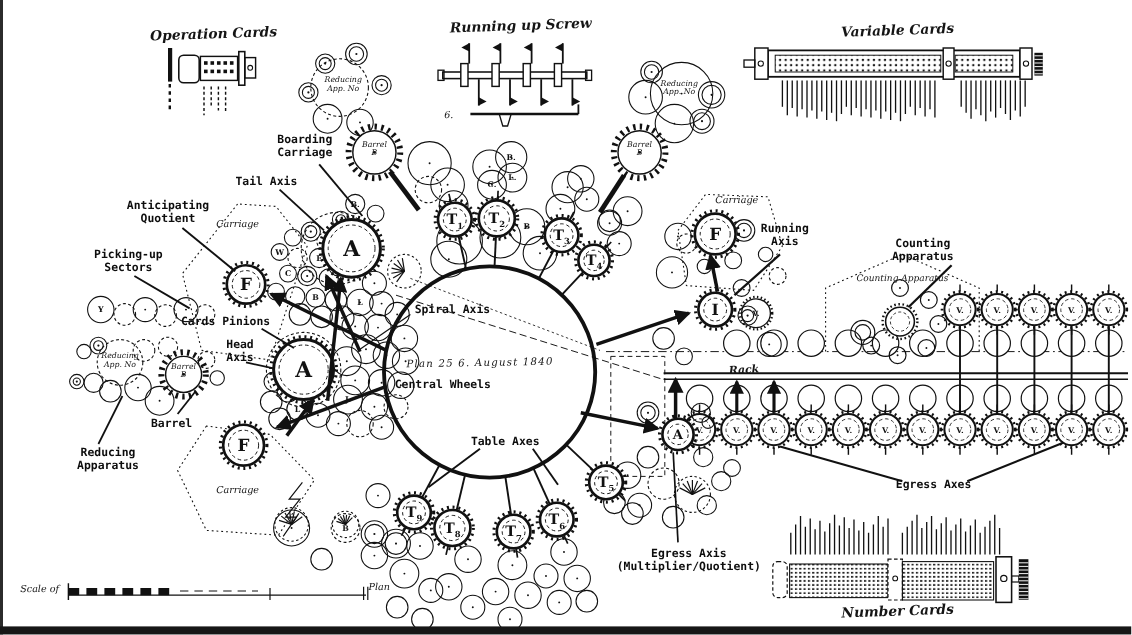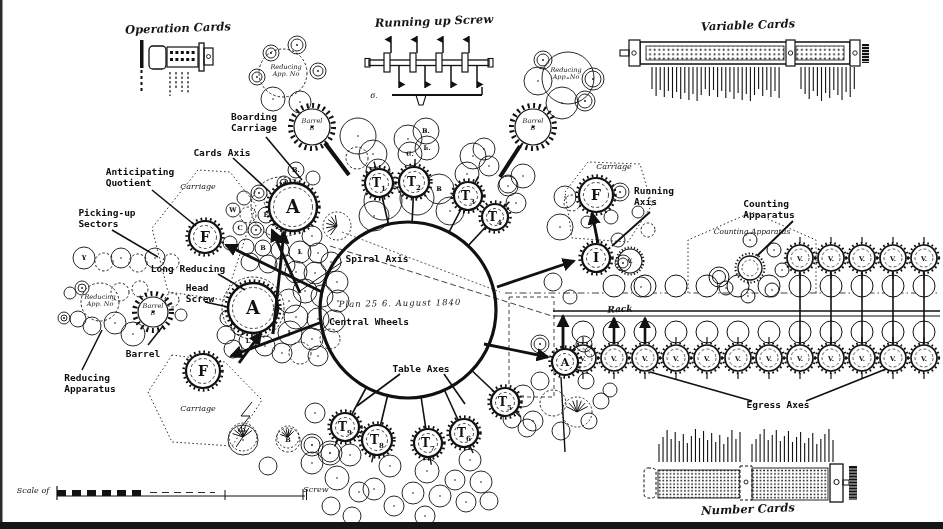--- a/index.html
+++ b/index.html
@@ -2,21 +2,21 @@
 <html><head>
 <meta charset="utf-8">
 <style>
   html,body{margin:0;padding:0;background:#ffffff;}
   .stage{position:relative;width:943px;height:529px;background:#fff;overflow:hidden;
          font-family:"Liberation Sans",sans-serif;}
   svg{position:absolute;left:0;top:0;}
   .labels{position:absolute;left:0;top:0;width:943px;height:529px;pointer-events:none;}
   .tl{position:absolute;transform:translate(-50%,-50%);color:#0d0d0d;
       font-family:"DejaVu Sans Mono",monospace;font-weight:700;font-size:9.5px;
-      line-height:11px;white-space:pre-line;}
+      line-height:11px;white-space:pre-line;text-align:center;}
   .sl{position:absolute;transform:translate(-50%,-50%);color:#151515;
       font-family:"DejaVu Serif",serif;font-style:italic;font-size:8px;
       white-space:pre-line;text-align:center;line-height:8px;}
   .sl.h{font-size:11.5px;font-weight:700;transform:translate(-50%,-50%) rotate(-2deg);}
   .sl.note{font-size:8.5px;transform:translate(-50%,-50%) rotate(-1deg);letter-spacing:1px;}
   .sl.tiny{font-size:6.5px;line-height:6.5px;}
   .sl.rack{transform:translate(-50%,-50%) rotate(-3deg);font-weight:700;font-size:9px;}
 </style>
 </head>
 <body>
@@ -877,52 +877,54 @@
     <g id="frame">
         <rect x="0" y="0" width="2.5" height="529" fill="#2b2b2b"></rect>
         <rect x="0" y="522" width="943" height="7" fill="#161616"></rect>
       </g>
   </svg>
 
   <div class="labels">
 
     <div class="tl" style="left:254px;top:122px">Boarding
 Carriage</div>
-    <div class="tl" style="left:222px;top:152px">Cards Axis</div>
+    <div class="tl" style="left:222px;top:152px">Tail Axis</div>
     <div class="tl" style="left:140px;top:177px">Anticipating
 Quotient</div>
     <div class="tl" style="left:107px;top:218px">Picking-up
 Sectors</div>
-    <div class="tl" style="left:188px;top:268px">Long Reducing</div>
+    <div class="tl" style="left:188px;top:268px">Cards Pinions</div>
     <div class="tl" style="left:200px;top:293px">Head
-Screw</div>
+Axis</div>
     <div class="tl" style="left:143px;top:353px">Barrel</div>
     <div class="tl" style="left:90px;top:383px">Reducing
 Apparatus</div>
     <div class="tl" style="left:377px;top:258px">Spiral Axis</div>
     <div class="tl" style="left:369px;top:321px">Central Wheels</div>
     <div class="tl" style="left:421px;top:368px">Table Axes</div>
     <div class="tl" style="left:654px;top:196px">Running
 Axis</div>
     <div class="tl" style="left:769px;top:209px">Counting
 Apparatus</div>
     <div class="tl" style="left:778px;top:404px">Egress Axes</div>
+    <div class="tl" style="left:574px;top:467px">Egress Axis
+(Multiplier/Quotient)</div>
 
     <div class="sl h" style="left:178px;top:28px">Operation Cards</div>
     <div class="sl h" style="left:434px;top:21px">Running up Screw</div>
     <div class="sl h" style="left:748px;top:25px">Variable Cards</div>
     <div class="sl h" style="left:748px;top:509px">Number Cards</div>
     <div class="sl note" style="left:400px;top:303px">Plan 25   6. August 1840</div>
     <div class="sl rack" style="left:620px;top:309px">Rack</div>
     <div class="sl" style="left:198px;top:187px">Carriage</div>
     <div class="sl" style="left:614px;top:167px">Carriage</div>
     <div class="sl" style="left:198px;top:409px">Carriage</div>
     <div class="sl" style="left:752px;top:232px;font-size:7.5px">Counting Apparatus</div>
     <div class="sl" style="left:33px;top:491px">Scale of</div>
-    <div class="sl" style="left:316px;top:490px">Screw</div>
+    <div class="sl" style="left:316px;top:490px">Plan</div>
     <div class="sl" style="left:374px;top:96px">6.</div>
     <div class="sl tiny" style="left:312px;top:124px">Barrel
 B</div>
     <div class="sl tiny" style="left:533px;top:124px">Barrel
 B</div>
     <div class="sl tiny" style="left:153px;top:309px">Barrel
 B</div>
     <div class="sl tiny" style="left:286px;top:70px">Reducing
 App. No</div>
     <div class="sl tiny" style="left:566px;top:73px">Reducing

